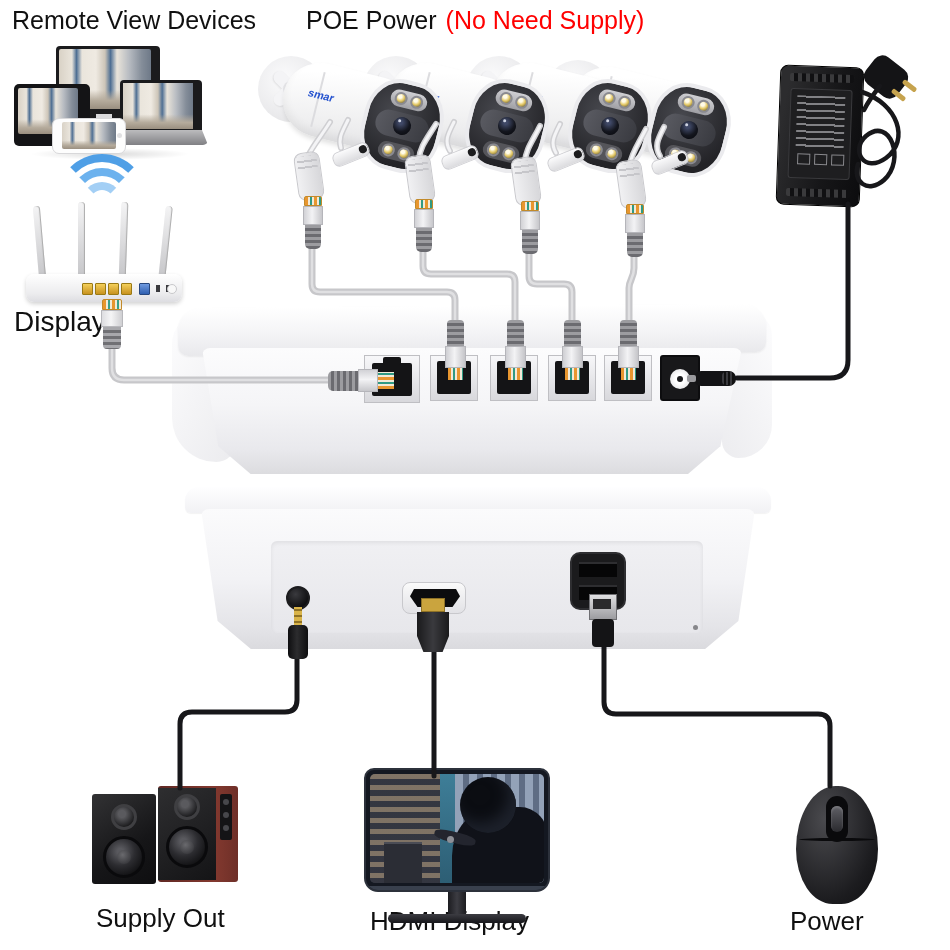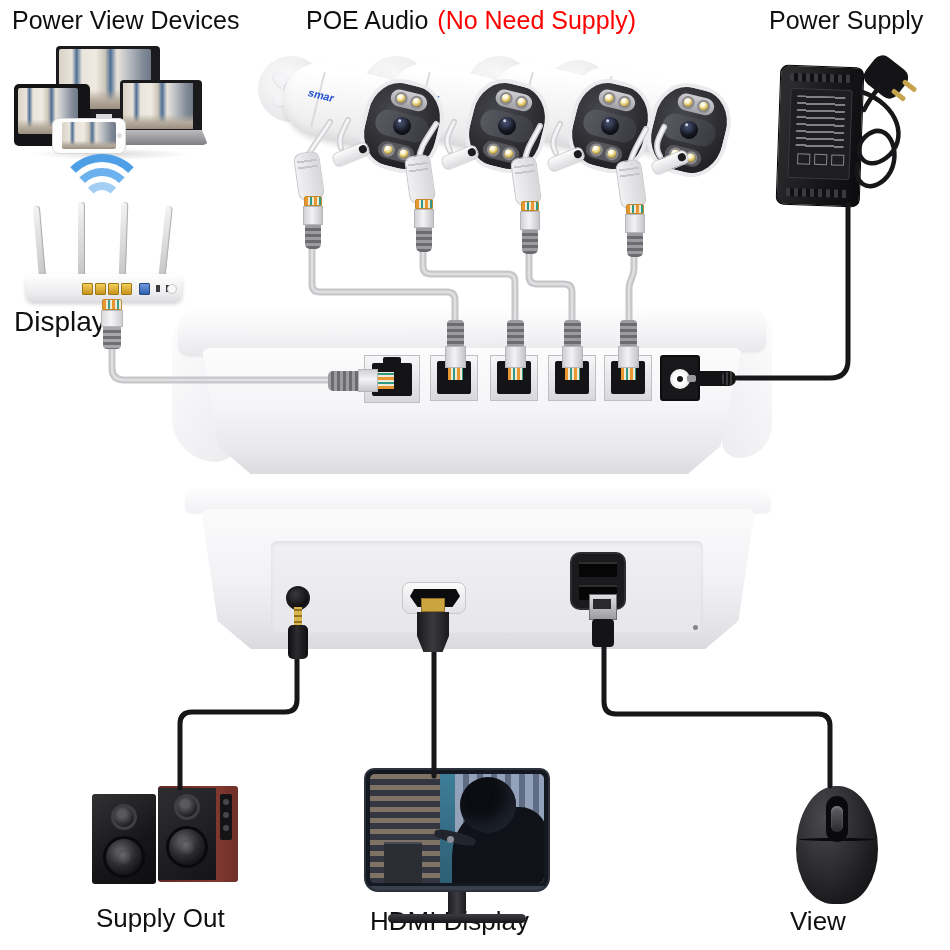--- a/index.html
+++ b/index.html
@@ -282,27 +282,26 @@
 
   
   #cables{left:0;top:0;z-index:15;pointer-events:none;}
   #connectors{position:absolute;inset:0;z-index:20;}
 </style>
 </head>
 <body>
 
 <div id="stage">
 
-  <div class="lbl" id="lbl-remote">Power View Devices</div>
-  <div class="lbl" id="lbl-poe"><span>POE Audio</span><span class="note">(No Need Supply)</span></div>
-  <div class="lbl" id="lbl-power">Power Supply</div>
+  <div class="lbl" id="lbl-remote">Remote View Devices</div>
+  <div class="lbl" id="lbl-poe"><span>POE Power</span><span class="note">(No Need Supply)</span></div>
   <div class="lbl" id="lbl-router">Display</div>
   <div class="lbl" id="lbl-audio">Supply Out</div>
   <div class="lbl" id="lbl-hdmi">HDMI Display</div>
-  <div class="lbl" id="lbl-mouse">View</div>
+  <div class="lbl" id="lbl-mouse">Power</div>
 
   <div class="abs" id="cluster">
     <div class="abs" id="cl-shadow"></div>
     <div class="abs" id="cl-monitor">
         <div class="scr room"></div>
       </div>
     <div class="abs" id="cl-mon-neck"></div>
     <div class="abs" id="cl-mon-base"></div>
     <div class="abs" id="cl-tablet">
         <div class="scr room"></div>

